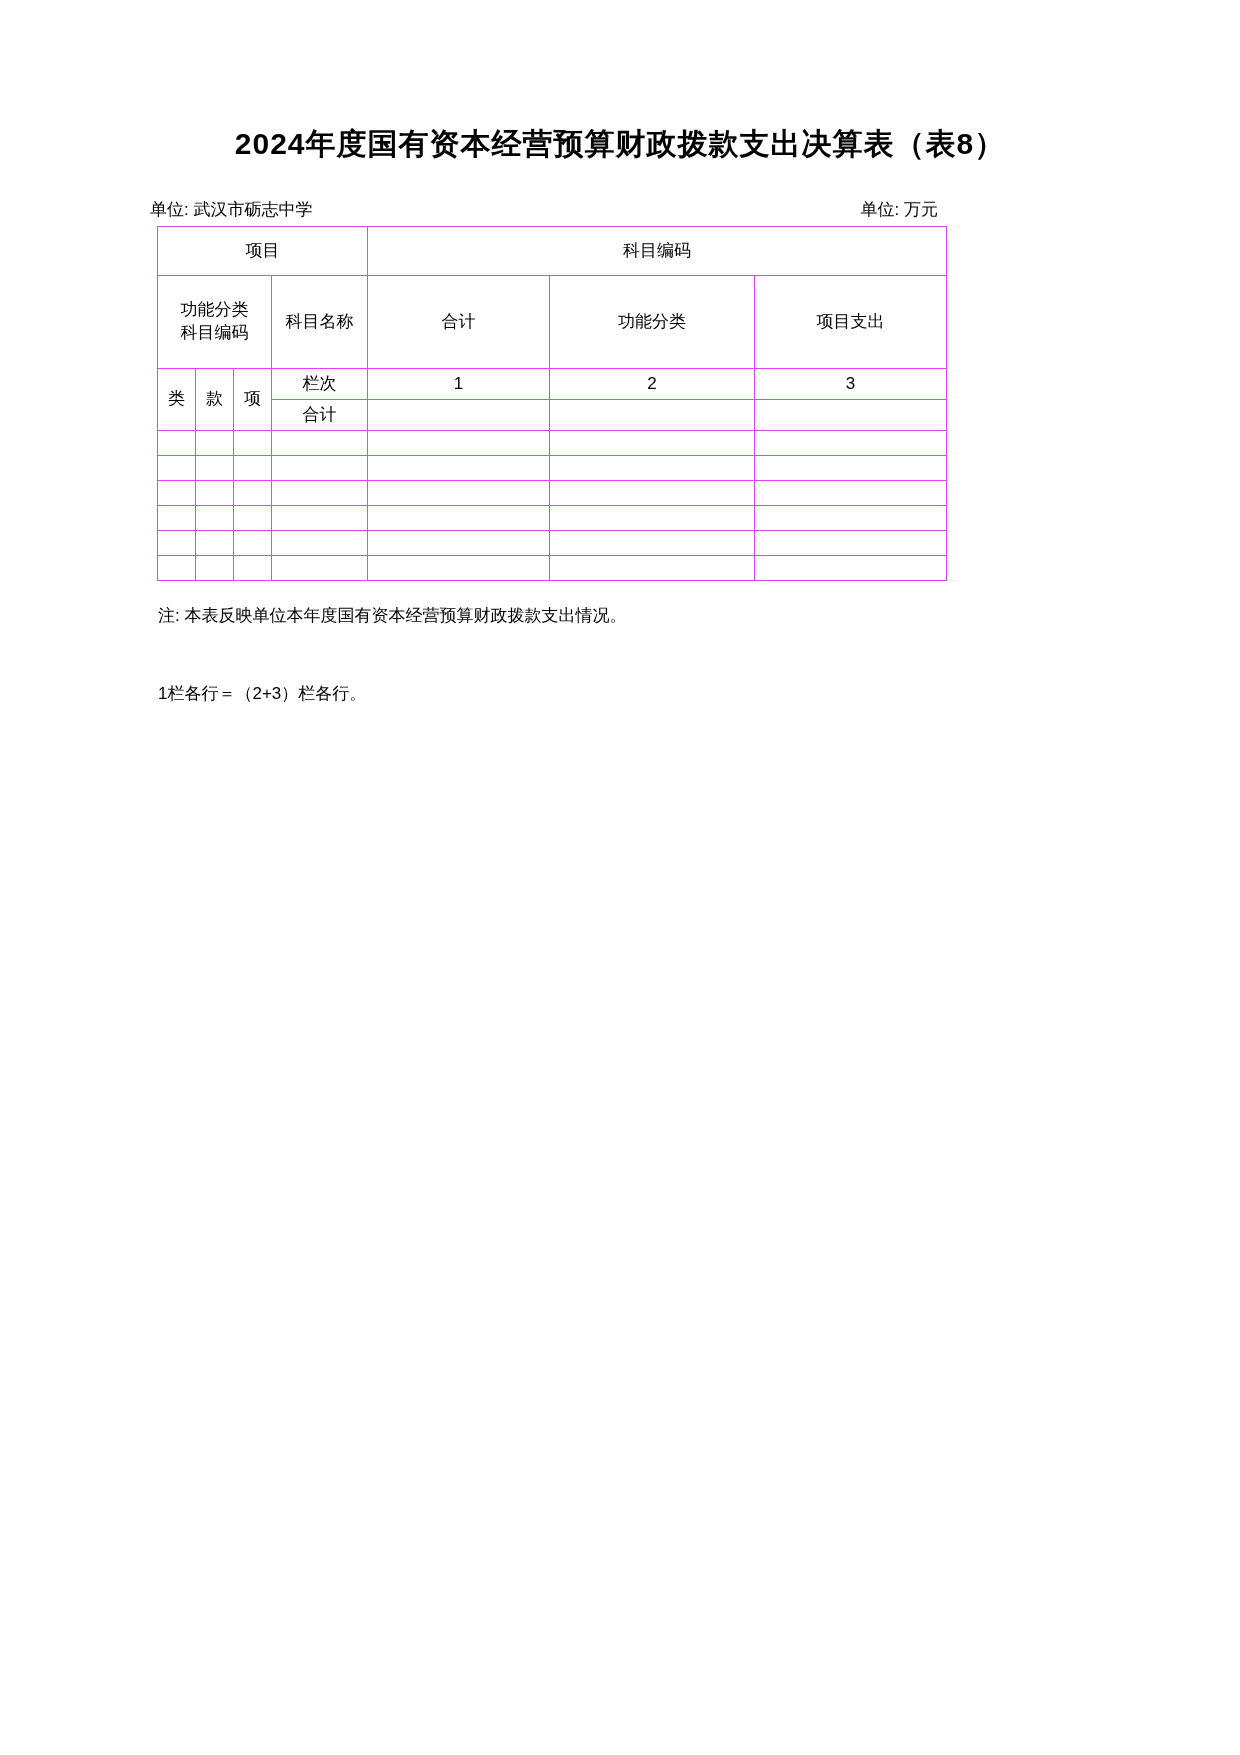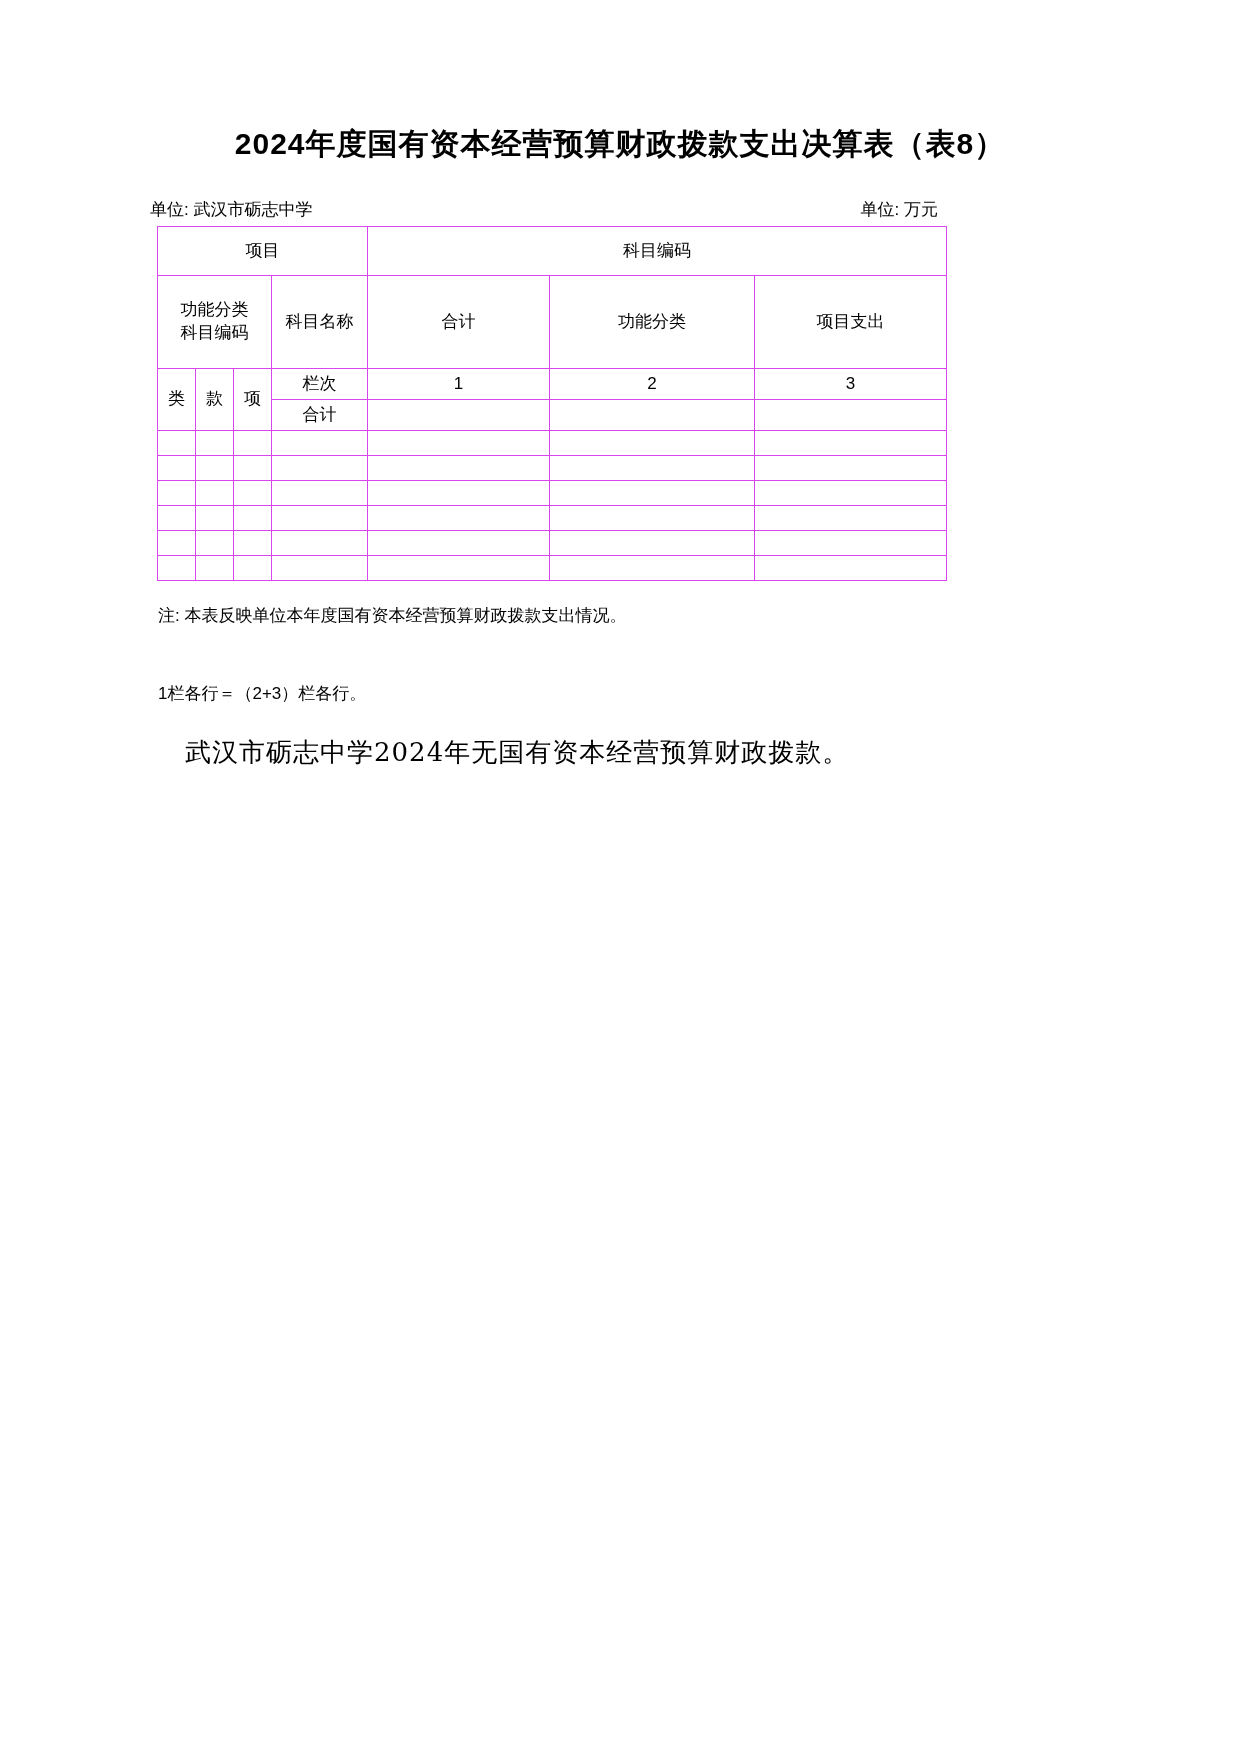--- a/index.html
+++ b/index.html
@@ -203,15 +203,14 @@
         <td class="h-empty"></td>
         <td class="h-empty"></td>
         <td class="h-empty"></td>
       </tr>
     </tbody>
   </table>
 
   <div class="note note1">注: 本表反映单位本年度国有资本经营预算财政拨款支出情况。</div>
   <div class="note note2">1栏各行＝（2+3）栏各行。</div>
 
-  <div class="closing">武汉市砺志中学2024年无国有资本经营预算财政拨款。</div>
 
 </div>
 
 </body></html>

